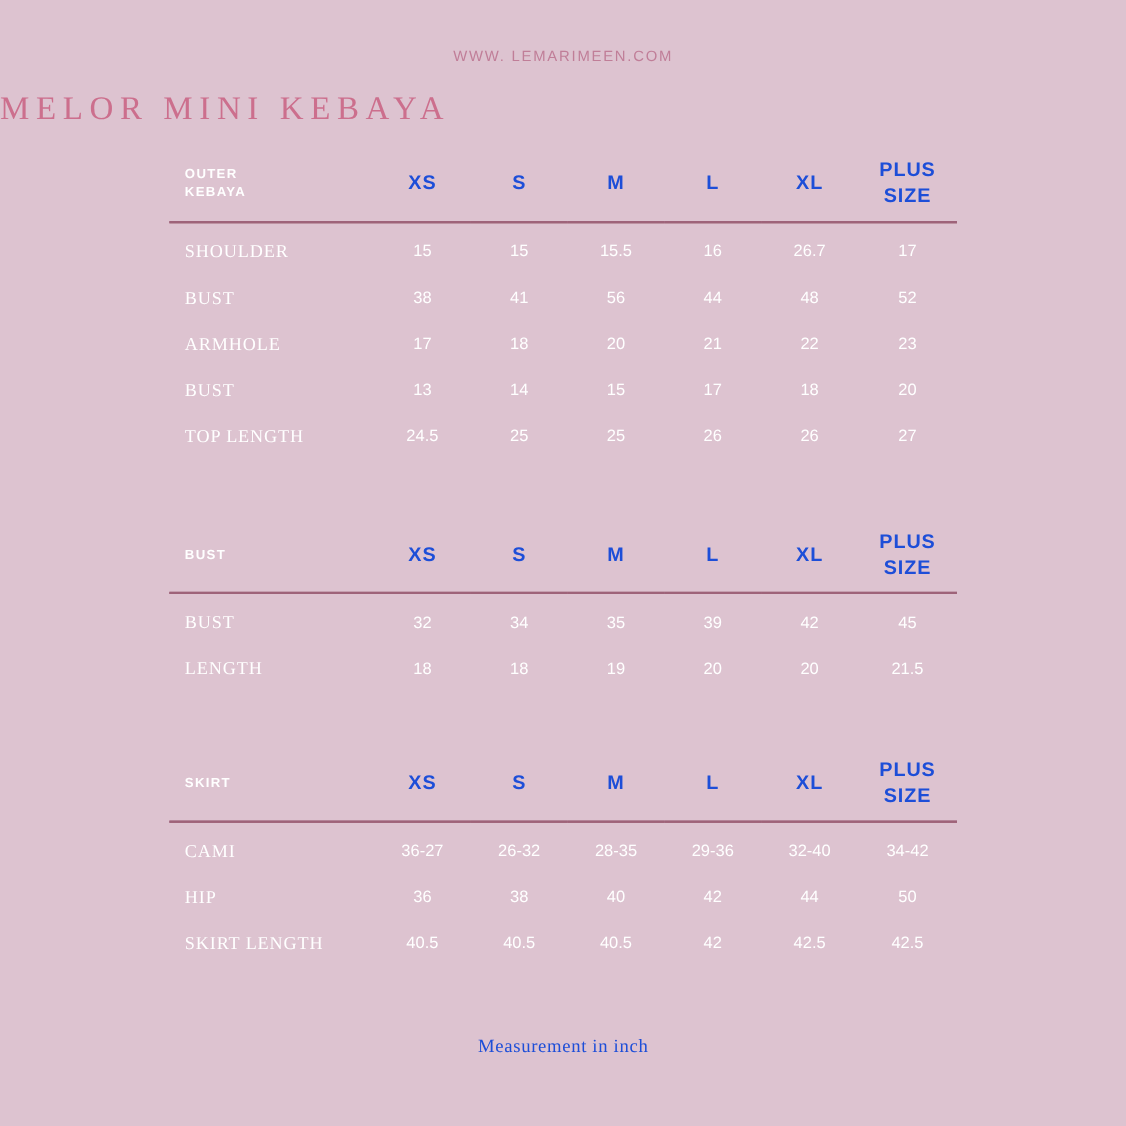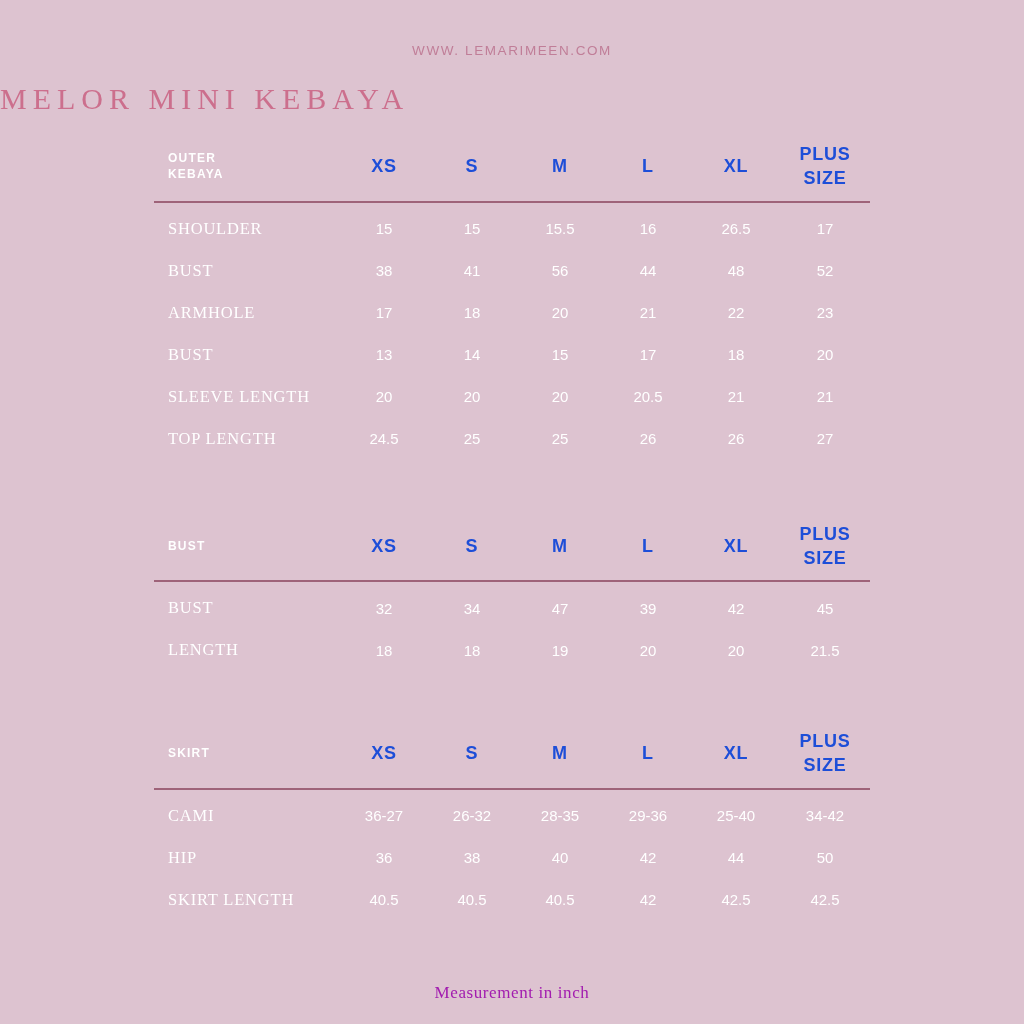--- a/index.html
+++ b/index.html
@@ -89,21 +89,21 @@
   td.val {
     text-align: center;
     color: #ffffff;
     font-family: "Liberation Sans", sans-serif;
     font-size: 15px;
     padding: 11px 0;
   }
   tbody tr:first-child td { padding-top: 16px; }
   .footer {
     text-align: center;
-    color: #a21caf;
+    color: #1d4ed8;
     font-family: "Liberation Serif", serif;
     font-size: 17px;
     letter-spacing: 0.6px;
     margin-top: 62px;
   }
 </style>
 </head>
 <body>
 
 <div class="page">
@@ -139,21 +139,21 @@
             <th class="head-size">PLUS SIZE</th>
           </tr>
         </thead>
         <tbody>
           <tr>
             <td class="row-label">SHOULDER</td>
             <td class="val">15</td>
             <td class="val">15</td>
             <td class="val">15.5</td>
             <td class="val">16</td>
-            <td class="val">26.5</td>
+            <td class="val">26.7</td>
             <td class="val">17</td>
           </tr>
           <tr>
             <td class="row-label">BUST</td>
             <td class="val">38</td>
             <td class="val">41</td>
             <td class="val">56</td>
             <td class="val">44</td>
             <td class="val">48</td>
             <td class="val">52</td>
@@ -168,29 +168,20 @@
             <td class="val">23</td>
           </tr>
           <tr>
             <td class="row-label">BUST</td>
             <td class="val">13</td>
             <td class="val">14</td>
             <td class="val">15</td>
             <td class="val">17</td>
             <td class="val">18</td>
             <td class="val">20</td>
-          </tr>
-          <tr>
-            <td class="row-label">SLEEVE LENGTH</td>
-            <td class="val">20</td>
-            <td class="val">20</td>
-            <td class="val">20</td>
-            <td class="val">20.5</td>
-            <td class="val">21</td>
-            <td class="val">21</td>
           </tr>
           <tr>
             <td class="row-label">TOP LENGTH</td>
             <td class="val">24.5</td>
             <td class="val">25</td>
             <td class="val">25</td>
             <td class="val">26</td>
             <td class="val">26</td>
             <td class="val">27</td>
           </tr>
@@ -218,21 +209,21 @@
             <th class="head-size">L</th>
             <th class="head-size">XL</th>
             <th class="head-size">PLUS SIZE</th>
           </tr>
         </thead>
         <tbody>
           <tr>
             <td class="row-label">BUST</td>
             <td class="val">32</td>
             <td class="val">34</td>
-            <td class="val">47</td>
+            <td class="val">35</td>
             <td class="val">39</td>
             <td class="val">42</td>
             <td class="val">45</td>
           </tr>
           <tr>
             <td class="row-label">LENGTH</td>
             <td class="val">18</td>
             <td class="val">18</td>
             <td class="val">19</td>
             <td class="val">20</td>
@@ -265,21 +256,21 @@
             <th class="head-size">PLUS SIZE</th>
           </tr>
         </thead>
         <tbody>
           <tr>
             <td class="row-label">CAMI</td>
             <td class="val">36-27</td>
             <td class="val">26-32</td>
             <td class="val">28-35</td>
             <td class="val">29-36</td>
-            <td class="val">25-40</td>
+            <td class="val">32-40</td>
             <td class="val">34-42</td>
           </tr>
           <tr>
             <td class="row-label">HIP</td>
             <td class="val">36</td>
             <td class="val">38</td>
             <td class="val">40</td>
             <td class="val">42</td>
             <td class="val">44</td>
             <td class="val">50</td>

